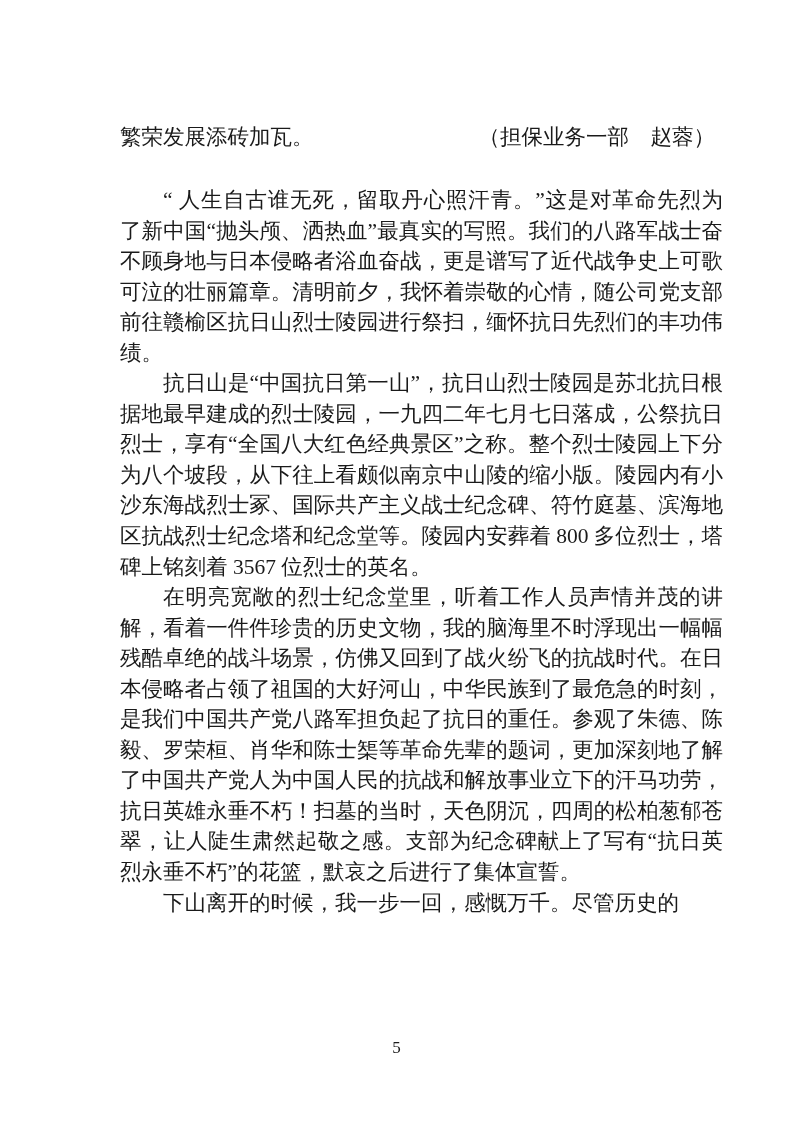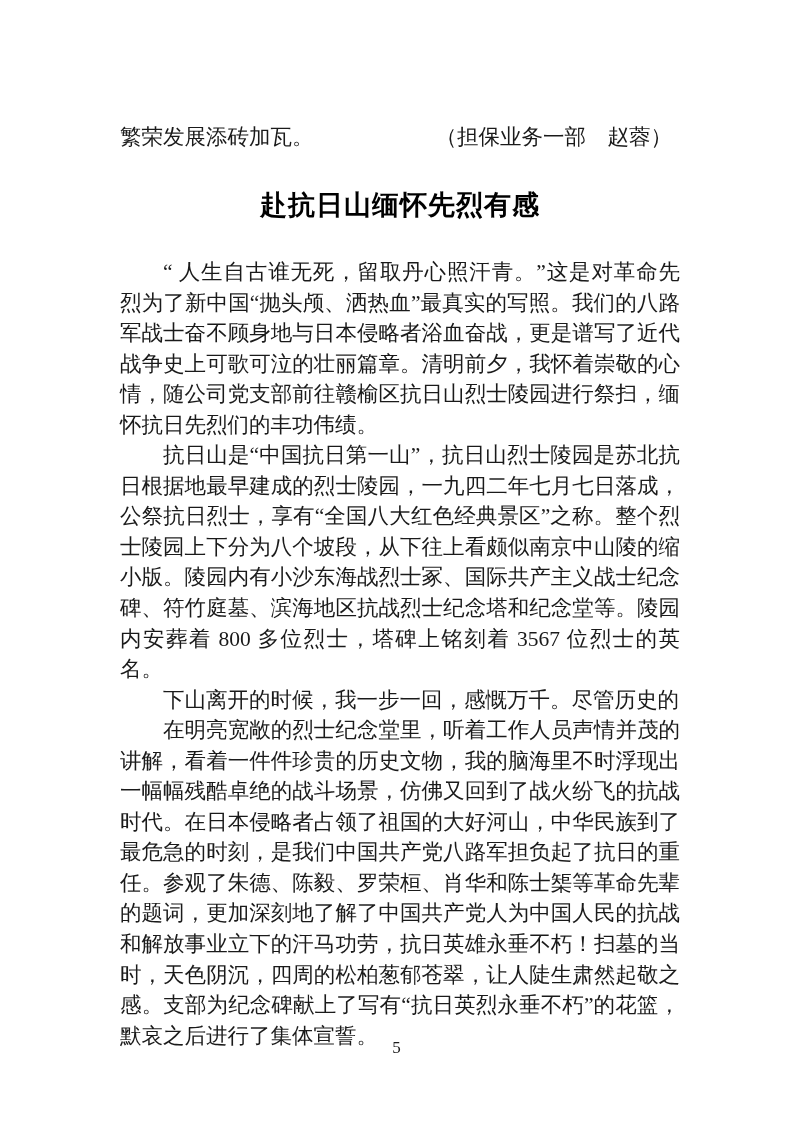--- a/index.html
+++ b/index.html
@@ -11,21 +11,21 @@
     position: relative;
     width: 793px;
     height: 1122px;
     background: #ffffff;
     overflow: hidden;
     font-family: "Liberation Serif", "DejaVu Serif", serif;
     color: #1a1a1a;
     box-sizing: border-box;
   }
   .content {
-    padding: 90px 113px 0 120px;
+    padding: 90px 70px 0 120px;
     box-sizing: border-box;
   }
   .header-line {
     display: flex;
     justify-content: space-between;
     align-items: baseline;
     font-size: 21.5px;
     line-height: 31px;
     white-space: nowrap;
   }
@@ -71,25 +71,24 @@
 <body>
 
 <div class="page">
   <div class="content">
 
     <div class="header-line">
       <span class="left">繁荣发展添砖加瓦。</span>
       <span class="right">（担保业务一部　赵蓉）</span>
     </div>
 
-    <h1 class="article-title">赴抗日山缅怀先烈有感</h1>
 
     <div class="article-body">
       <p>“ 人生自古谁无死，留取丹心照汗青。”这是对革命先烈为了新中国“抛头颅、洒热血”最真实的写照。我们的八路军战士奋不顾身地与日本侵略者浴血奋战，更是谱写了近代战争史上可歌可泣的壮丽篇章。清明前夕，我怀着崇敬的心情，随公司党支部前往赣榆区抗日山烈士陵园进行祭扫，缅怀抗日先烈们的丰功伟绩。</p>
       <p>抗日山是“中国抗日第一山”，抗日山烈士陵园是苏北抗日根据地最早建成的烈士陵园，一九四二年七月七日落成，公祭抗日烈士，享有“全国八大红色经典景区”之称。整个烈士陵园上下分为八个坡段，从下往上看颇似南京中山陵的缩小版。陵园内有小沙东海战烈士冢、国际共产主义战士纪念碑、符竹庭墓、滨海地区抗战烈士纪念塔和纪念堂等。陵园内安葬着 800 多位烈士，塔碑上铭刻着 3567 位烈士的英名。</p>
+      <p>在明亮宽敞的烈士纪念堂里，听着工作人员声情并茂的讲解，看着一件件珍贵的历史文物，我的脑海里不时浮现出一幅幅残酷卓绝的战斗场景，仿佛又回到了战火纷飞的抗战时代。在日本侵略者占领了祖国的大好河山，中华民族到了最危急的时刻，是我们中国共产党八路军担负起了抗日的重任。参观了朱德、陈毅、罗荣桓、肖华和陈士榘等革命先辈的题词，更加深刻地了解了中国共产党人为中国人民的抗战和解放事业立下的汗马功劳，抗日英雄永垂不朽！扫墓的当时，天色阴沉，四周的松柏葱郁苍翠，让人陡生肃然起敬之感。支部为纪念碑献上了写有“抗日英烈永垂不朽”的花篮，默哀之后进行了集体宣誓。</p>
       <p>下山离开的时候，我一步一回，感慨万千。尽管历史的</p>
-      <p>在明亮宽敞的烈士纪念堂里，听着工作人员声情并茂的讲解，看着一件件珍贵的历史文物，我的脑海里不时浮现出一幅幅残酷卓绝的战斗场景，仿佛又回到了战火纷飞的抗战时代。在日本侵略者占领了祖国的大好河山，中华民族到了最危急的时刻，是我们中国共产党八路军担负起了抗日的重任。参观了朱德、陈毅、罗荣桓、肖华和陈士榘等革命先辈的题词，更加深刻地了解了中国共产党人为中国人民的抗战和解放事业立下的汗马功劳，抗日英雄永垂不朽！扫墓的当时，天色阴沉，四周的松柏葱郁苍翠，让人陡生肃然起敬之感。支部为纪念碑献上了写有“抗日英烈永垂不朽”的花篮，默哀之后进行了集体宣誓。</p>
     </div>
 
   </div>
 
   <div class="page-number">5</div>
 </div>
 
 </body></html>

